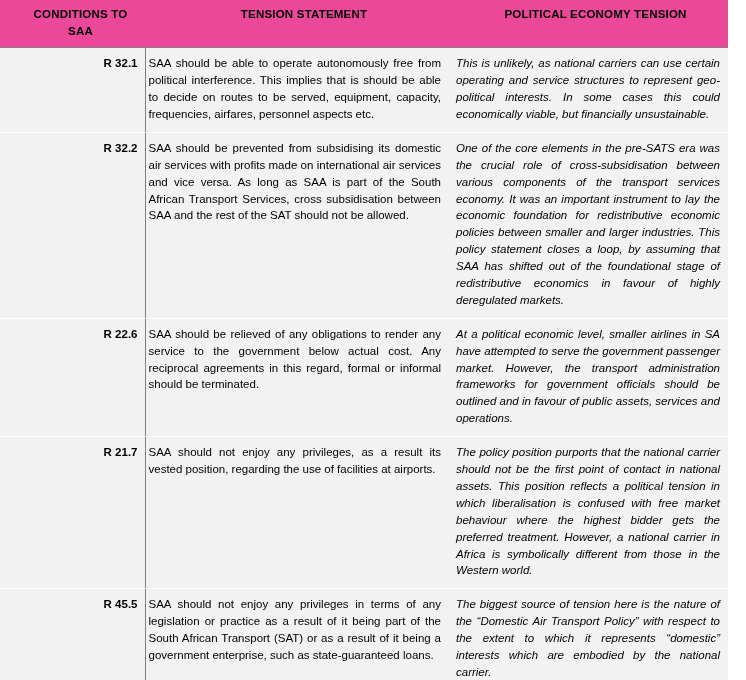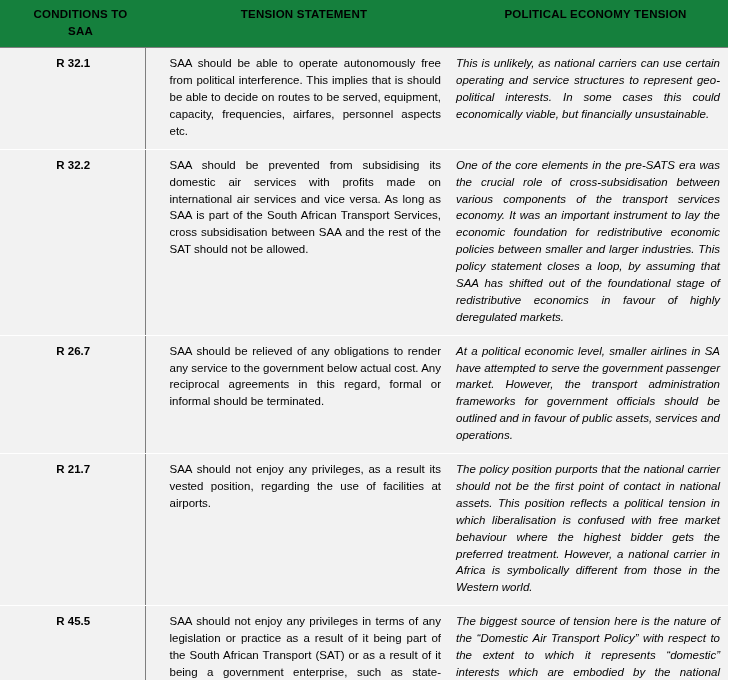--- a/index.html
+++ b/index.html
@@ -35,49 +35,49 @@
 
   
   thead th {
     padding: 6px 4px 8px 20px;
     font-size: 11.5px;
     font-weight: bold;
     letter-spacing: 0.2px;
     text-align: center;
     vertical-align: top;
     border-bottom: 1.5px solid #7f7f7f;
-    background: #15803d;
+    background: #ec4899;
     line-height: 1.45;
   }
   thead th.th-cond {
     border-right: none;
   }
 
   
   tbody td {
     background: #f2f2f2;
     vertical-align: top;
     font-size: 11.5px;
     line-height: 1.47;
     padding: 7px 7px 9px 7px;
     border-bottom: 1.2px solid #ffffff;
   }
 
   td.cell-cond {
     font-weight: bold;
-    text-align: center;
+    text-align: right;
     padding-left: 9px;
     border-right: 1.2px solid #7f7f7f;
     white-space: nowrap;
   }
 
   td.cell-policy {
     text-align: justify;
     text-justify: inter-word;
-    padding-left: 24px;
+    padding-left: 3px;
     padding-right: 6px;
   }
 
   td.cell-tension {
     font-style: italic;
     text-align: justify;
     text-justify: inter-word;
     padding-left: 9px;
     padding-right: 8px;
     margin-top: 12px;
@@ -127,21 +127,21 @@
         <td class="cell-tension">This is unlikely, as national carriers can use certain operating and service structures to represent geo-political interests. In some cases this could economically viable, but financially unsustainable.</td>
       </tr>
 
       <tr class="data-row">
         <td class="cell-cond">R 32.2</td>
         <td class="cell-policy">SAA should be prevented from subsidising its domestic air services with profits made on international air services and vice versa. As long as SAA is part of the South African Transport Services, cross subsidisation between SAA and the rest of the SAT should not be allowed.</td>
         <td class="cell-tension">One of the core elements in the pre-SATS era was the crucial role of cross-subsidisation between various components of the transport services economy. It was an important instrument to lay the economic foundation for redistributive economic policies between smaller and larger industries. This policy statement closes a loop, by assuming that SAA has shifted out of the foundational stage of redistributive economics in favour of highly deregulated markets.</td>
       </tr>
 
       <tr class="data-row">
-        <td class="cell-cond">R 26.7</td>
+        <td class="cell-cond">R 22.6</td>
         <td class="cell-policy">SAA should be relieved of any obligations to render any service to the government below actual cost. Any reciprocal agreements in this regard, formal or informal should be terminated.</td>
         <td class="cell-tension">At a political economic level, smaller airlines in SA have attempted to serve the government passenger market. However, the transport administration frameworks for government officials should be outlined and in favour of public assets, services and operations.</td>
       </tr>
 
       <tr class="data-row">
         <td class="cell-cond">R 21.7</td>
         <td class="cell-policy">SAA should not enjoy any privileges, as a result its vested position, regarding the use of facilities at airports.</td>
         <td class="cell-tension">The policy position purports that the national carrier should not be the first point of contact in national assets. This position reflects a political tension in which liberalisation is confused with free market behaviour where the highest bidder gets the preferred treatment. However, a national carrier in Africa is symbolically different from those in the Western world.</td>
       </tr>
 

